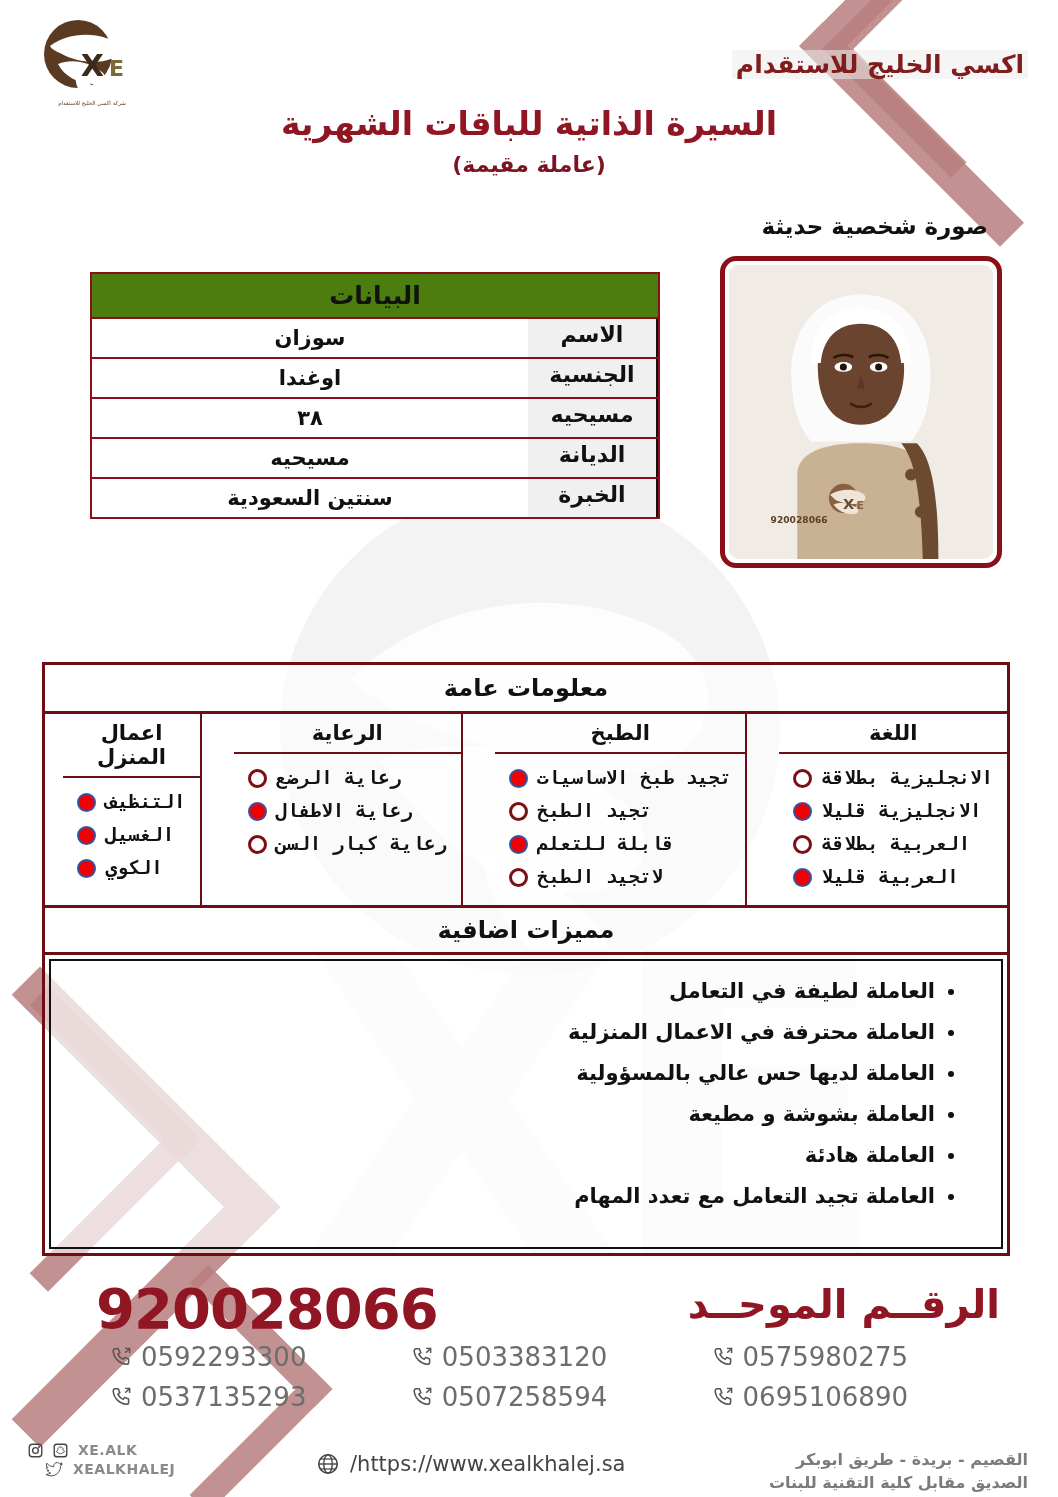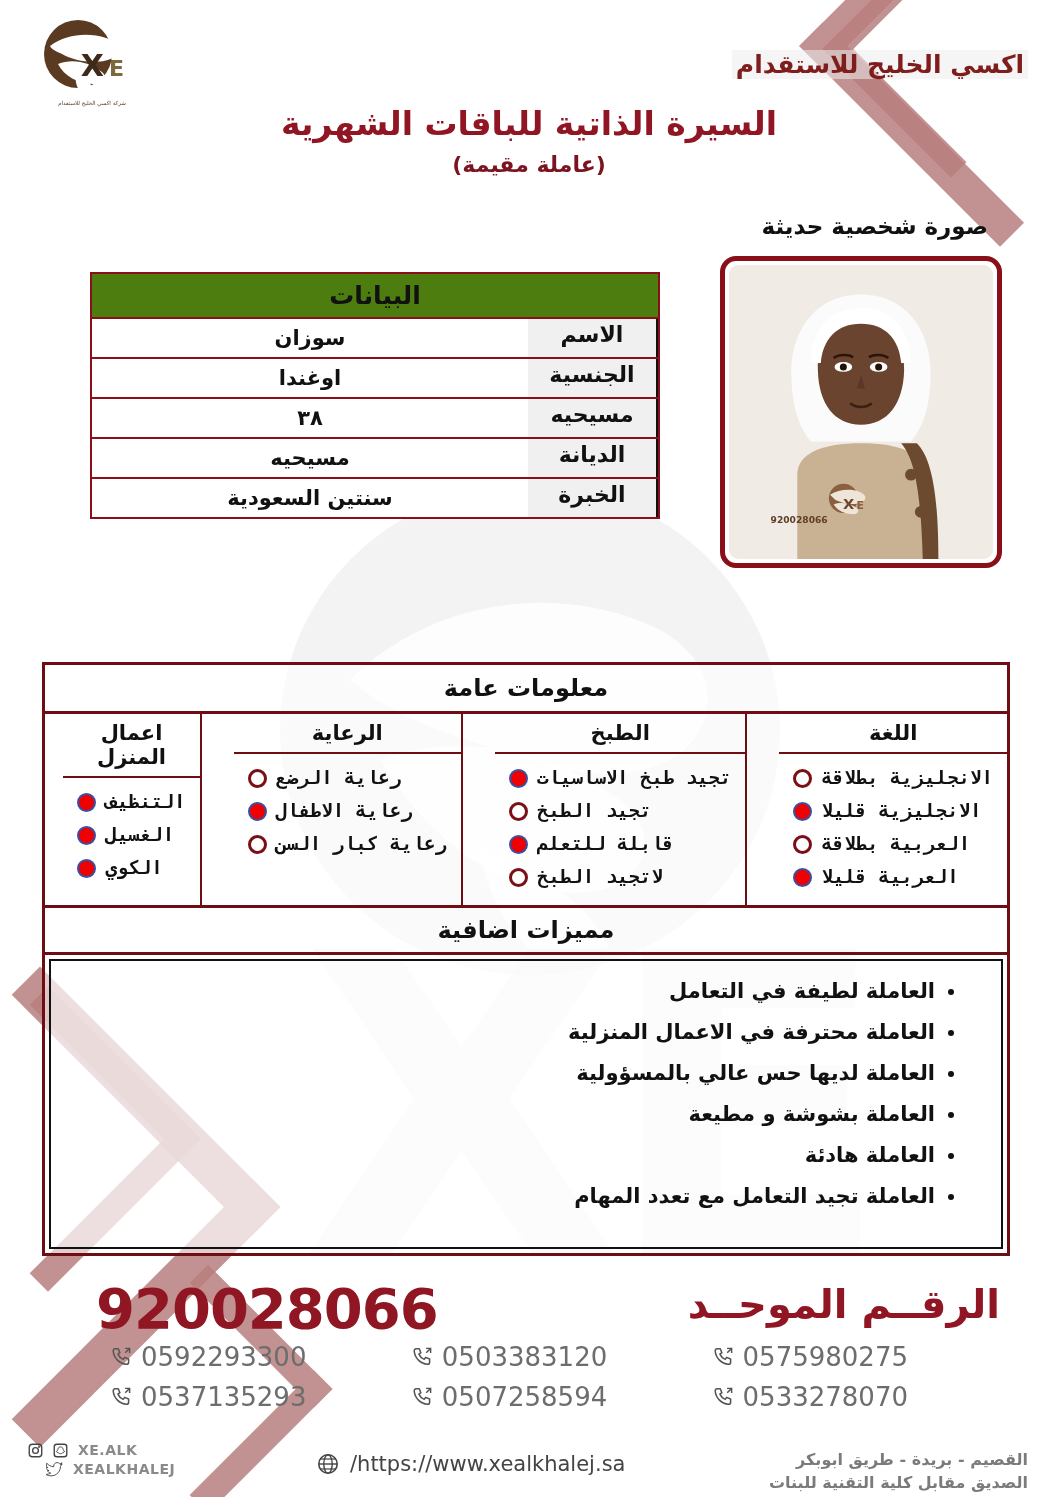--- a/index.html
+++ b/index.html
@@ -427,21 +427,21 @@
             <span>0592293300</span>
           </div>
         </div>
         <div class="prow">
           <div class="pcell">
             <svg width="22" height="22" viewBox="0 0 24 24">
               <path d="M5.5 3 H9 L10.8 7.3 L8.6 8.9 C9.6 11.2 12.1 13.6 14.4 14.6 L16 12.4 L20.3 14.2 V17.7 C20.3 19 19.3 20 18 20 C10.3 19.4 4.1 13.2 3.5 5.5 C3.5 4.1 4.3 3 5.5 3 Z" fill="none" stroke="#555" stroke-width="1.7" stroke-linejoin="round"></path>
               <path d="M16.4 2.6 L21.4 2.6 L21.4 7.6" fill="none" stroke="#555" stroke-width="1.6"></path>
               <line x1="21.4" y1="2.6" x2="16.6" y2="7.4" stroke="#555" stroke-width="1.6"></line>
             </svg>
-            <span>0533278070</span>
+            <span>0695106890</span>
           </div>
           <div class="pcell">
             <svg width="22" height="22" viewBox="0 0 24 24">
               <path d="M5.5 3 H9 L10.8 7.3 L8.6 8.9 C9.6 11.2 12.1 13.6 14.4 14.6 L16 12.4 L20.3 14.2 V17.7 C20.3 19 19.3 20 18 20 C10.3 19.4 4.1 13.2 3.5 5.5 C3.5 4.1 4.3 3 5.5 3 Z" fill="none" stroke="#555" stroke-width="1.7" stroke-linejoin="round"></path>
               <path d="M16.4 2.6 L21.4 2.6 L21.4 7.6" fill="none" stroke="#555" stroke-width="1.6"></path>
               <line x1="21.4" y1="2.6" x2="16.6" y2="7.4" stroke="#555" stroke-width="1.6"></line>
             </svg>
             <span>0507258594</span>
           </div>
           <div class="pcell">

